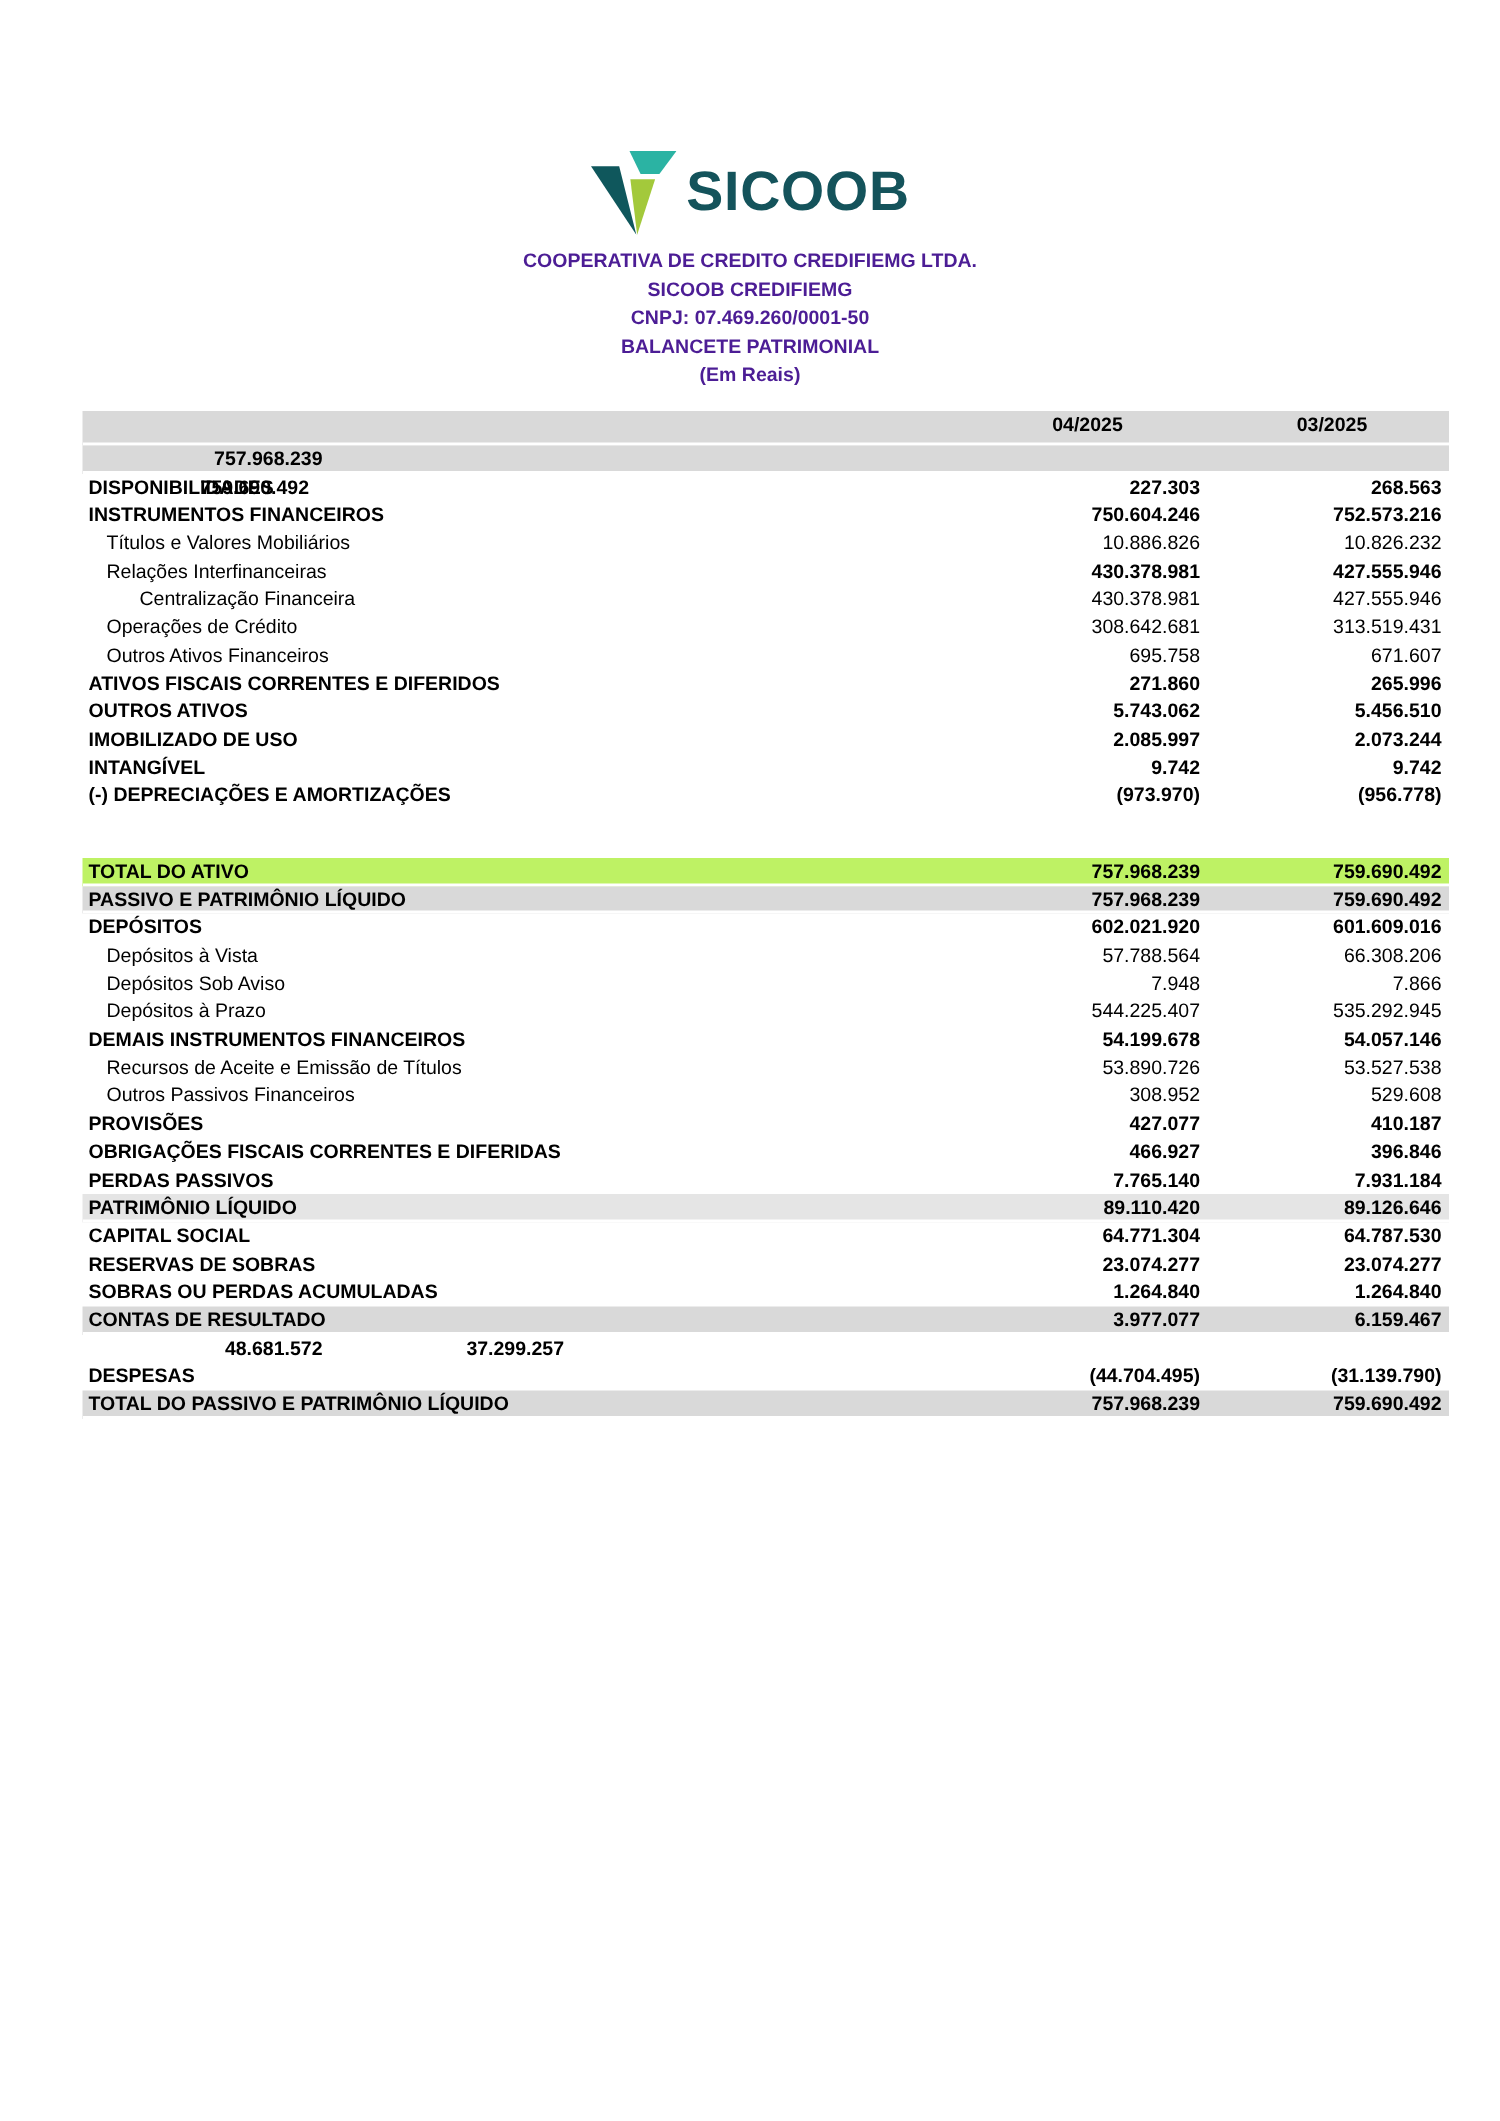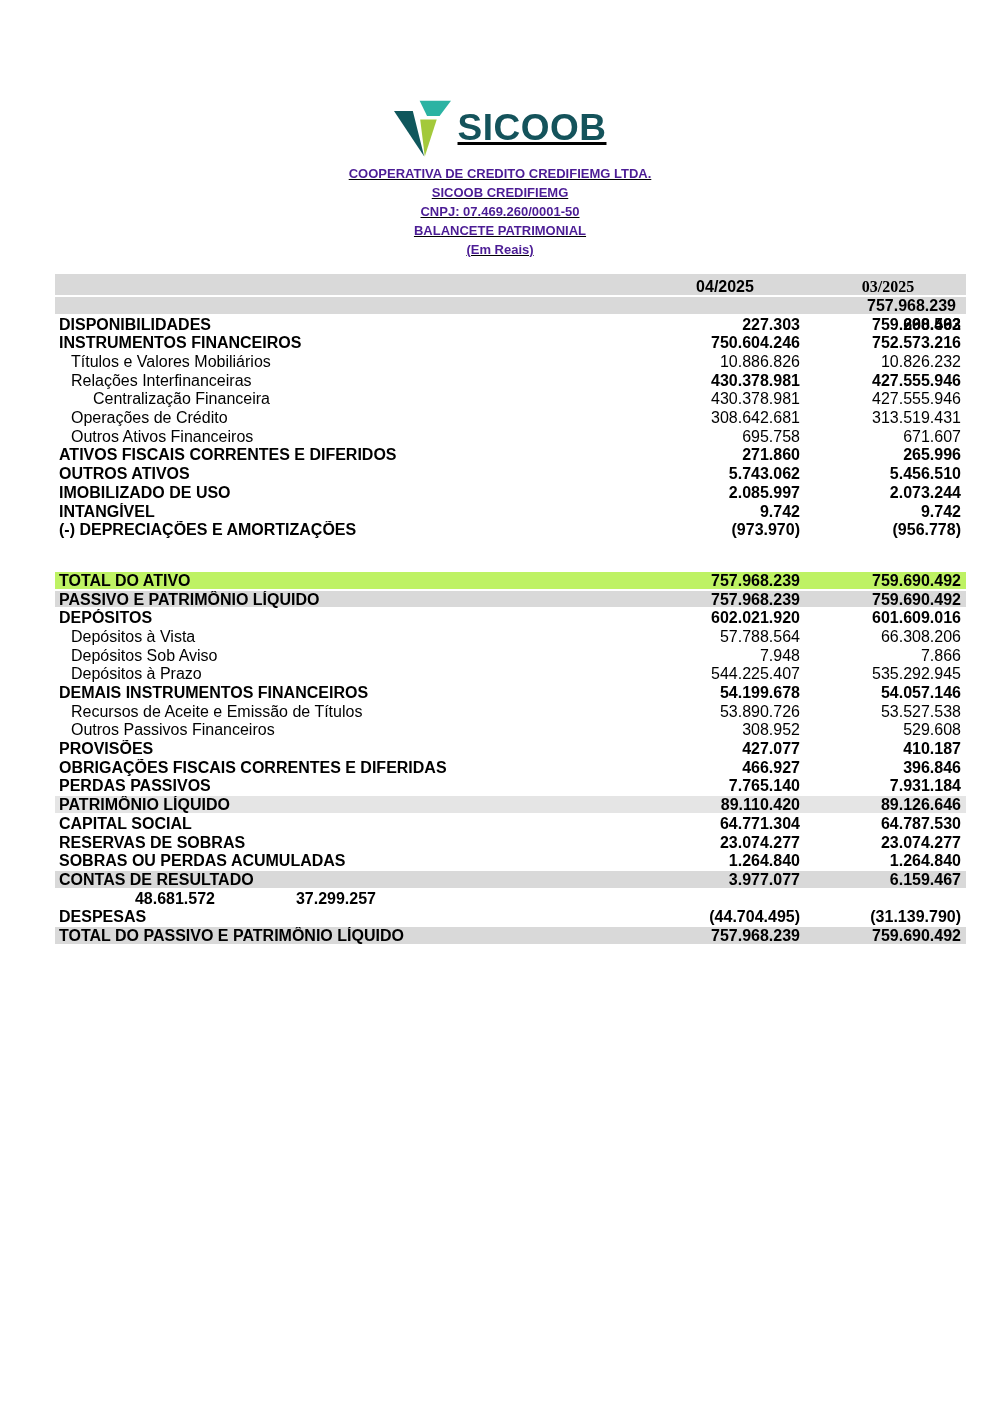--- a/index.html
+++ b/index.html
@@ -5,57 +5,57 @@
   * { margin:0; padding:0; box-sizing:border-box; }
   html,body { background:#ffffff; }
   .page {
     position:relative;
     width:1000px; height:1414px;
     background:#ffffff;
     font-family:"Liberation Sans", sans-serif;
     color:#000000;
     overflow:hidden;
   }
-  .header-block { padding-top:98px; text-align:center;text-decoration:underline; }
+  .header-block { padding-top:98px; text-align:center; }
   .logo-row {
     display:flex; justify-content:center; align-items:center;
     gap:7px; height:60px; margin-bottom:6px;
   }
   .logo-mark { width:57px; height:58px; }
   .logo-word {
     font-size:37px; font-weight:bold; color:#14535B;
     letter-spacing:0.5px;
   }
   .title-line {
     font-size:13px; font-weight:bold; line-height:19px;
     color:#4c1d95;
   }
   .balance-table { margin-left:55px; margin-top:15px; width:911px; }
   .trow {
-    display:flex; align-items:flex-end;
-    height:18.7px; font-size:16px; line-height:18.7px;
+    display:flex; align-items:flex-start;
+    height:18.7px; font-size:13px; line-height:18.7px;
     white-space:nowrap;
   }
   .trow.thead {
     height:23px; font-weight:bold;
     background:#D9D9D9;
     box-shadow: inset 0 -2px 0 #ffffff;
   }
   .trow.gray {
     background:#D9D9D9;
     box-shadow: inset 0 -2px 0 #ffffff;
   }
   .trow.bold { font-weight:bold; }
   .lbl { flex:1; padding-left:4px; overflow:hidden; }
   .lbl.i1 { padding-left:16px; }
   .lbl.i2 { padding-left:38px; }
   .v1 { width:170px; text-align:right; padding-right:10px; }
   .v2 { width:156px; text-align:right; padding-right:5px; }
   .thead .v1 { text-align:center; padding-right:0; }
-  .thead .v2 { text-align:center; padding-right:0;font-family:Liberation Serif, serif; }
+  .thead .v2 { text-align:center; padding-right:0; }
   .bv { font-weight:bold; }
 </style>
 </head>
 <body>
 
 <div class="page">
 
   <div class="header-block">
     <div class="logo-row">
       <svg class="logo-mark" viewBox="0 0 100 100" xmlns="http://www.w3.org/2000/svg">

